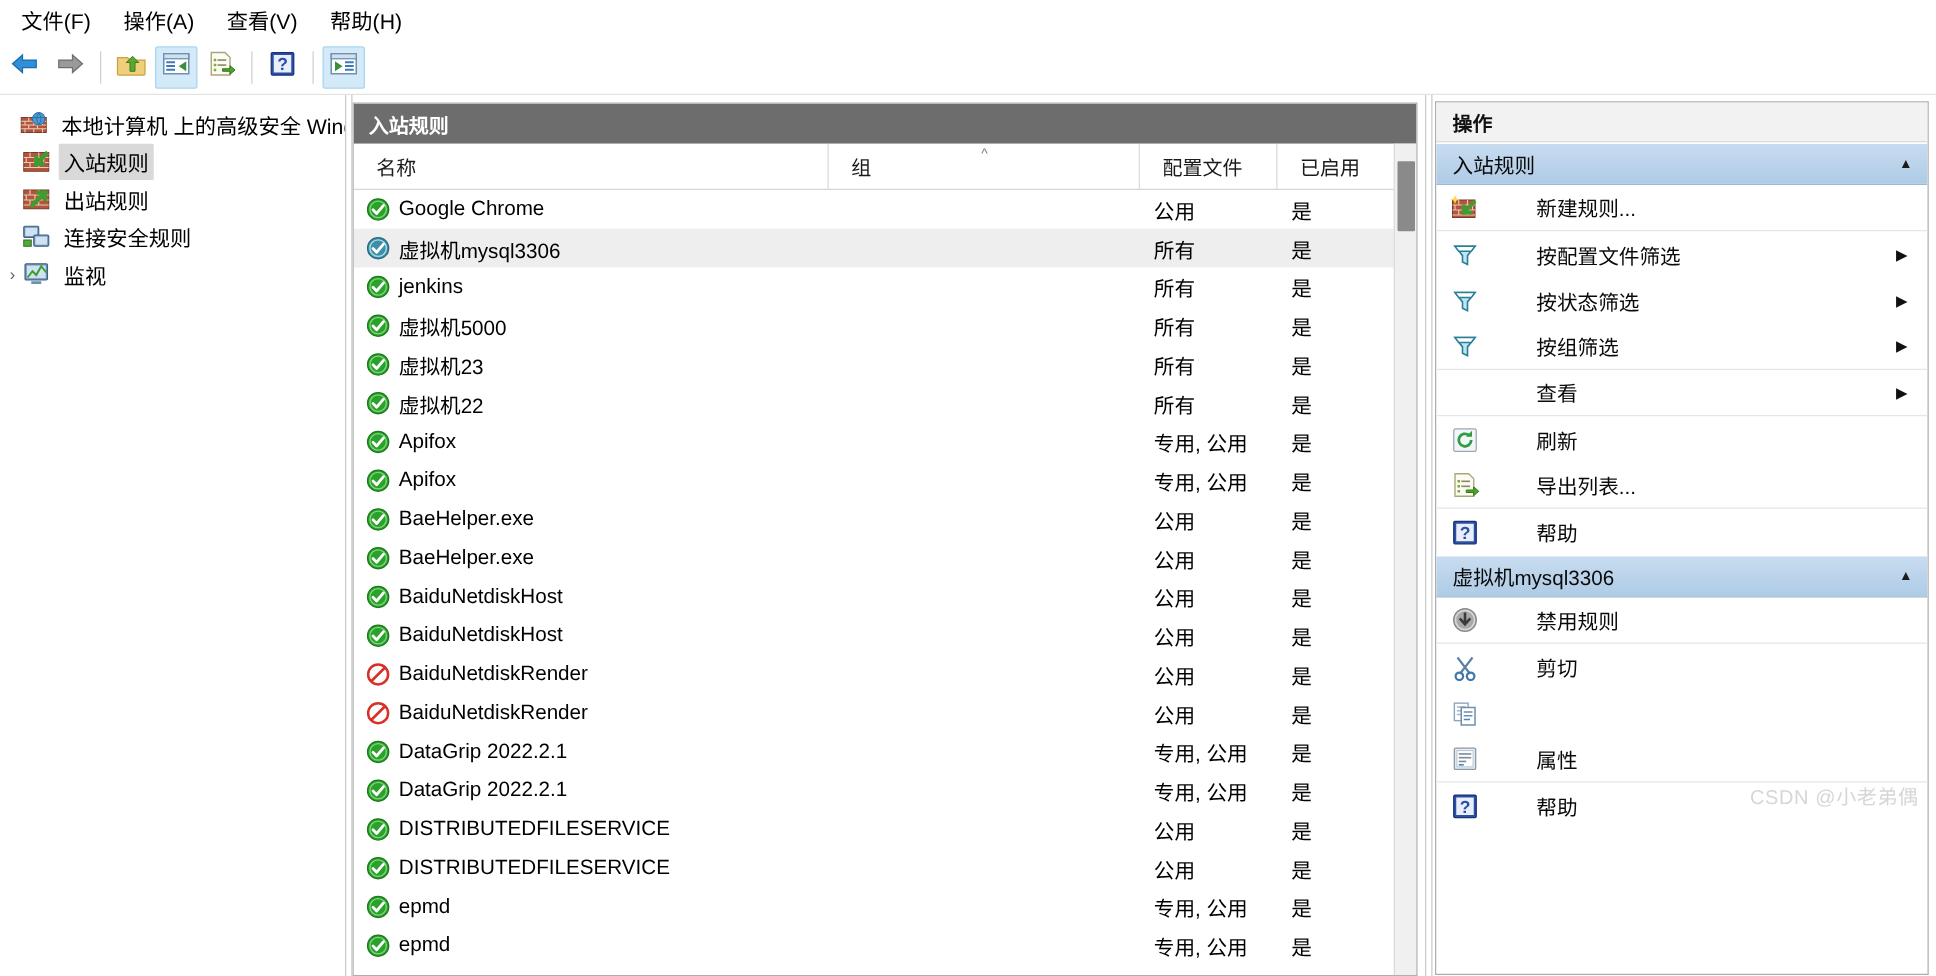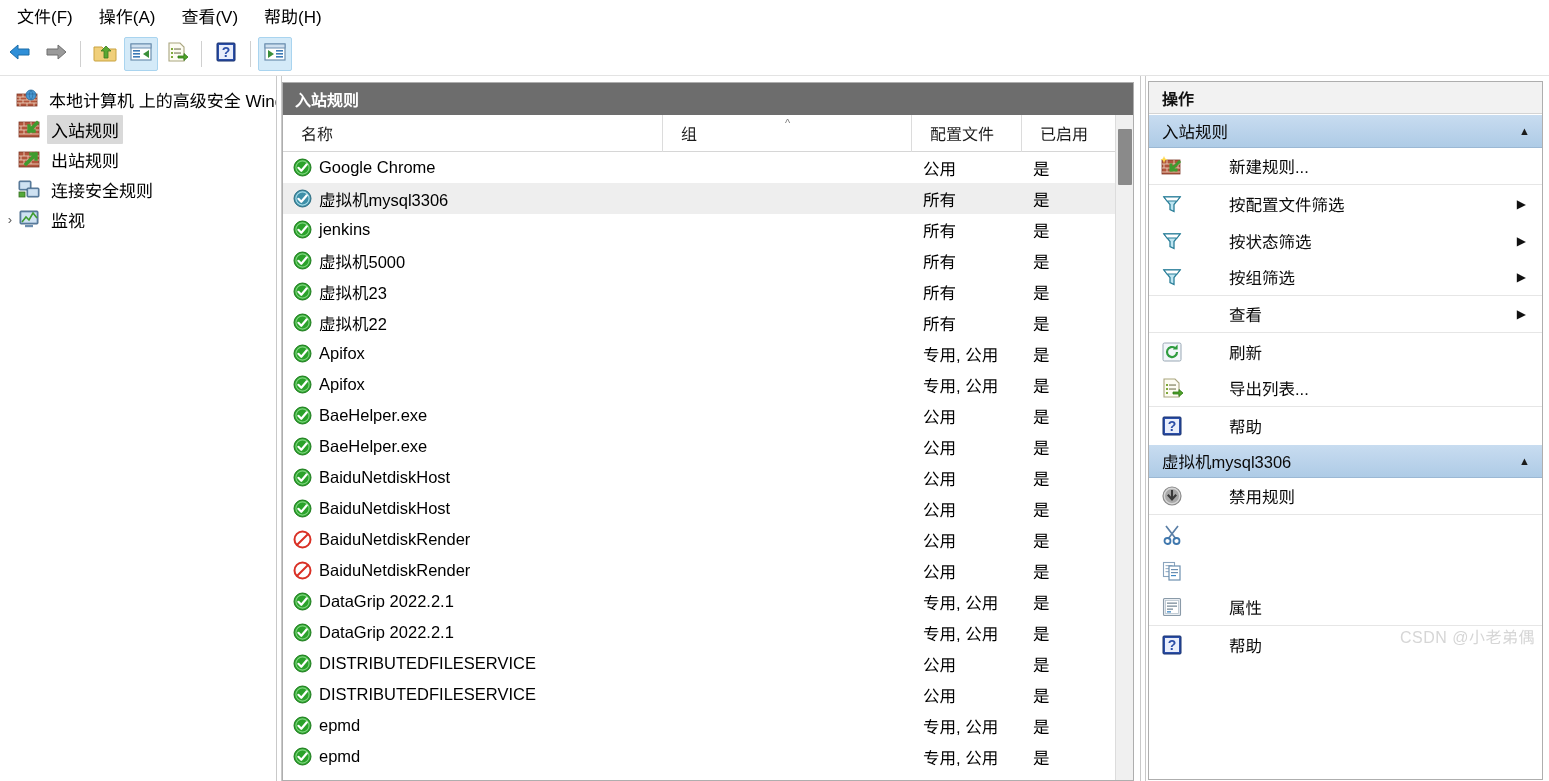--- a/index.html
+++ b/index.html
@@ -878,20 +878,21 @@
             <span class="alabel">禁用规则</span>
           </div>
           <div class="action-row">
             <span class="aicon">
               <svg width="22" height="22" viewBox="0 0 22 22" xmlns="http://www.w3.org/2000/svg">
                 <path d="M5 3 L15 16 M17 3 L7 16" stroke="#5b7fa6" stroke-width="1.7" fill="none"></path>
                 <circle cx="6.5" cy="18" r="3" fill="none" stroke="#3f77ad" stroke-width="1.8"></circle>
                 <circle cx="15.5" cy="18" r="3" fill="none" stroke="#3f77ad" stroke-width="1.8"></circle>
               </svg>
             </span>
+            <span class="alabel">剪切</span>
           </div>
           <div class="action-row">
             <span class="aicon">
               <svg width="22" height="22" viewBox="0 0 22 22" xmlns="http://www.w3.org/2000/svg">
                 <rect x="2.5" y="2.5" width="11" height="14" fill="#ffffff" stroke="#8aa4bd" stroke-width="1.1"></rect>
                 <rect x="4.5" y="5" width="7" height="1.2" fill="#9fb6cc"></rect>
                 <rect x="4.5" y="8" width="7" height="1.2" fill="#9fb6cc"></rect>
                 <rect x="4.5" y="11" width="5" height="1.2" fill="#9fb6cc"></rect>
                 <rect x="8" y="6" width="11" height="14" fill="#ffffff" stroke="#6d8fb0" stroke-width="1.2"></rect>
                 <rect x="10" y="9" width="7" height="1.2" fill="#6d8fb0"></rect>

